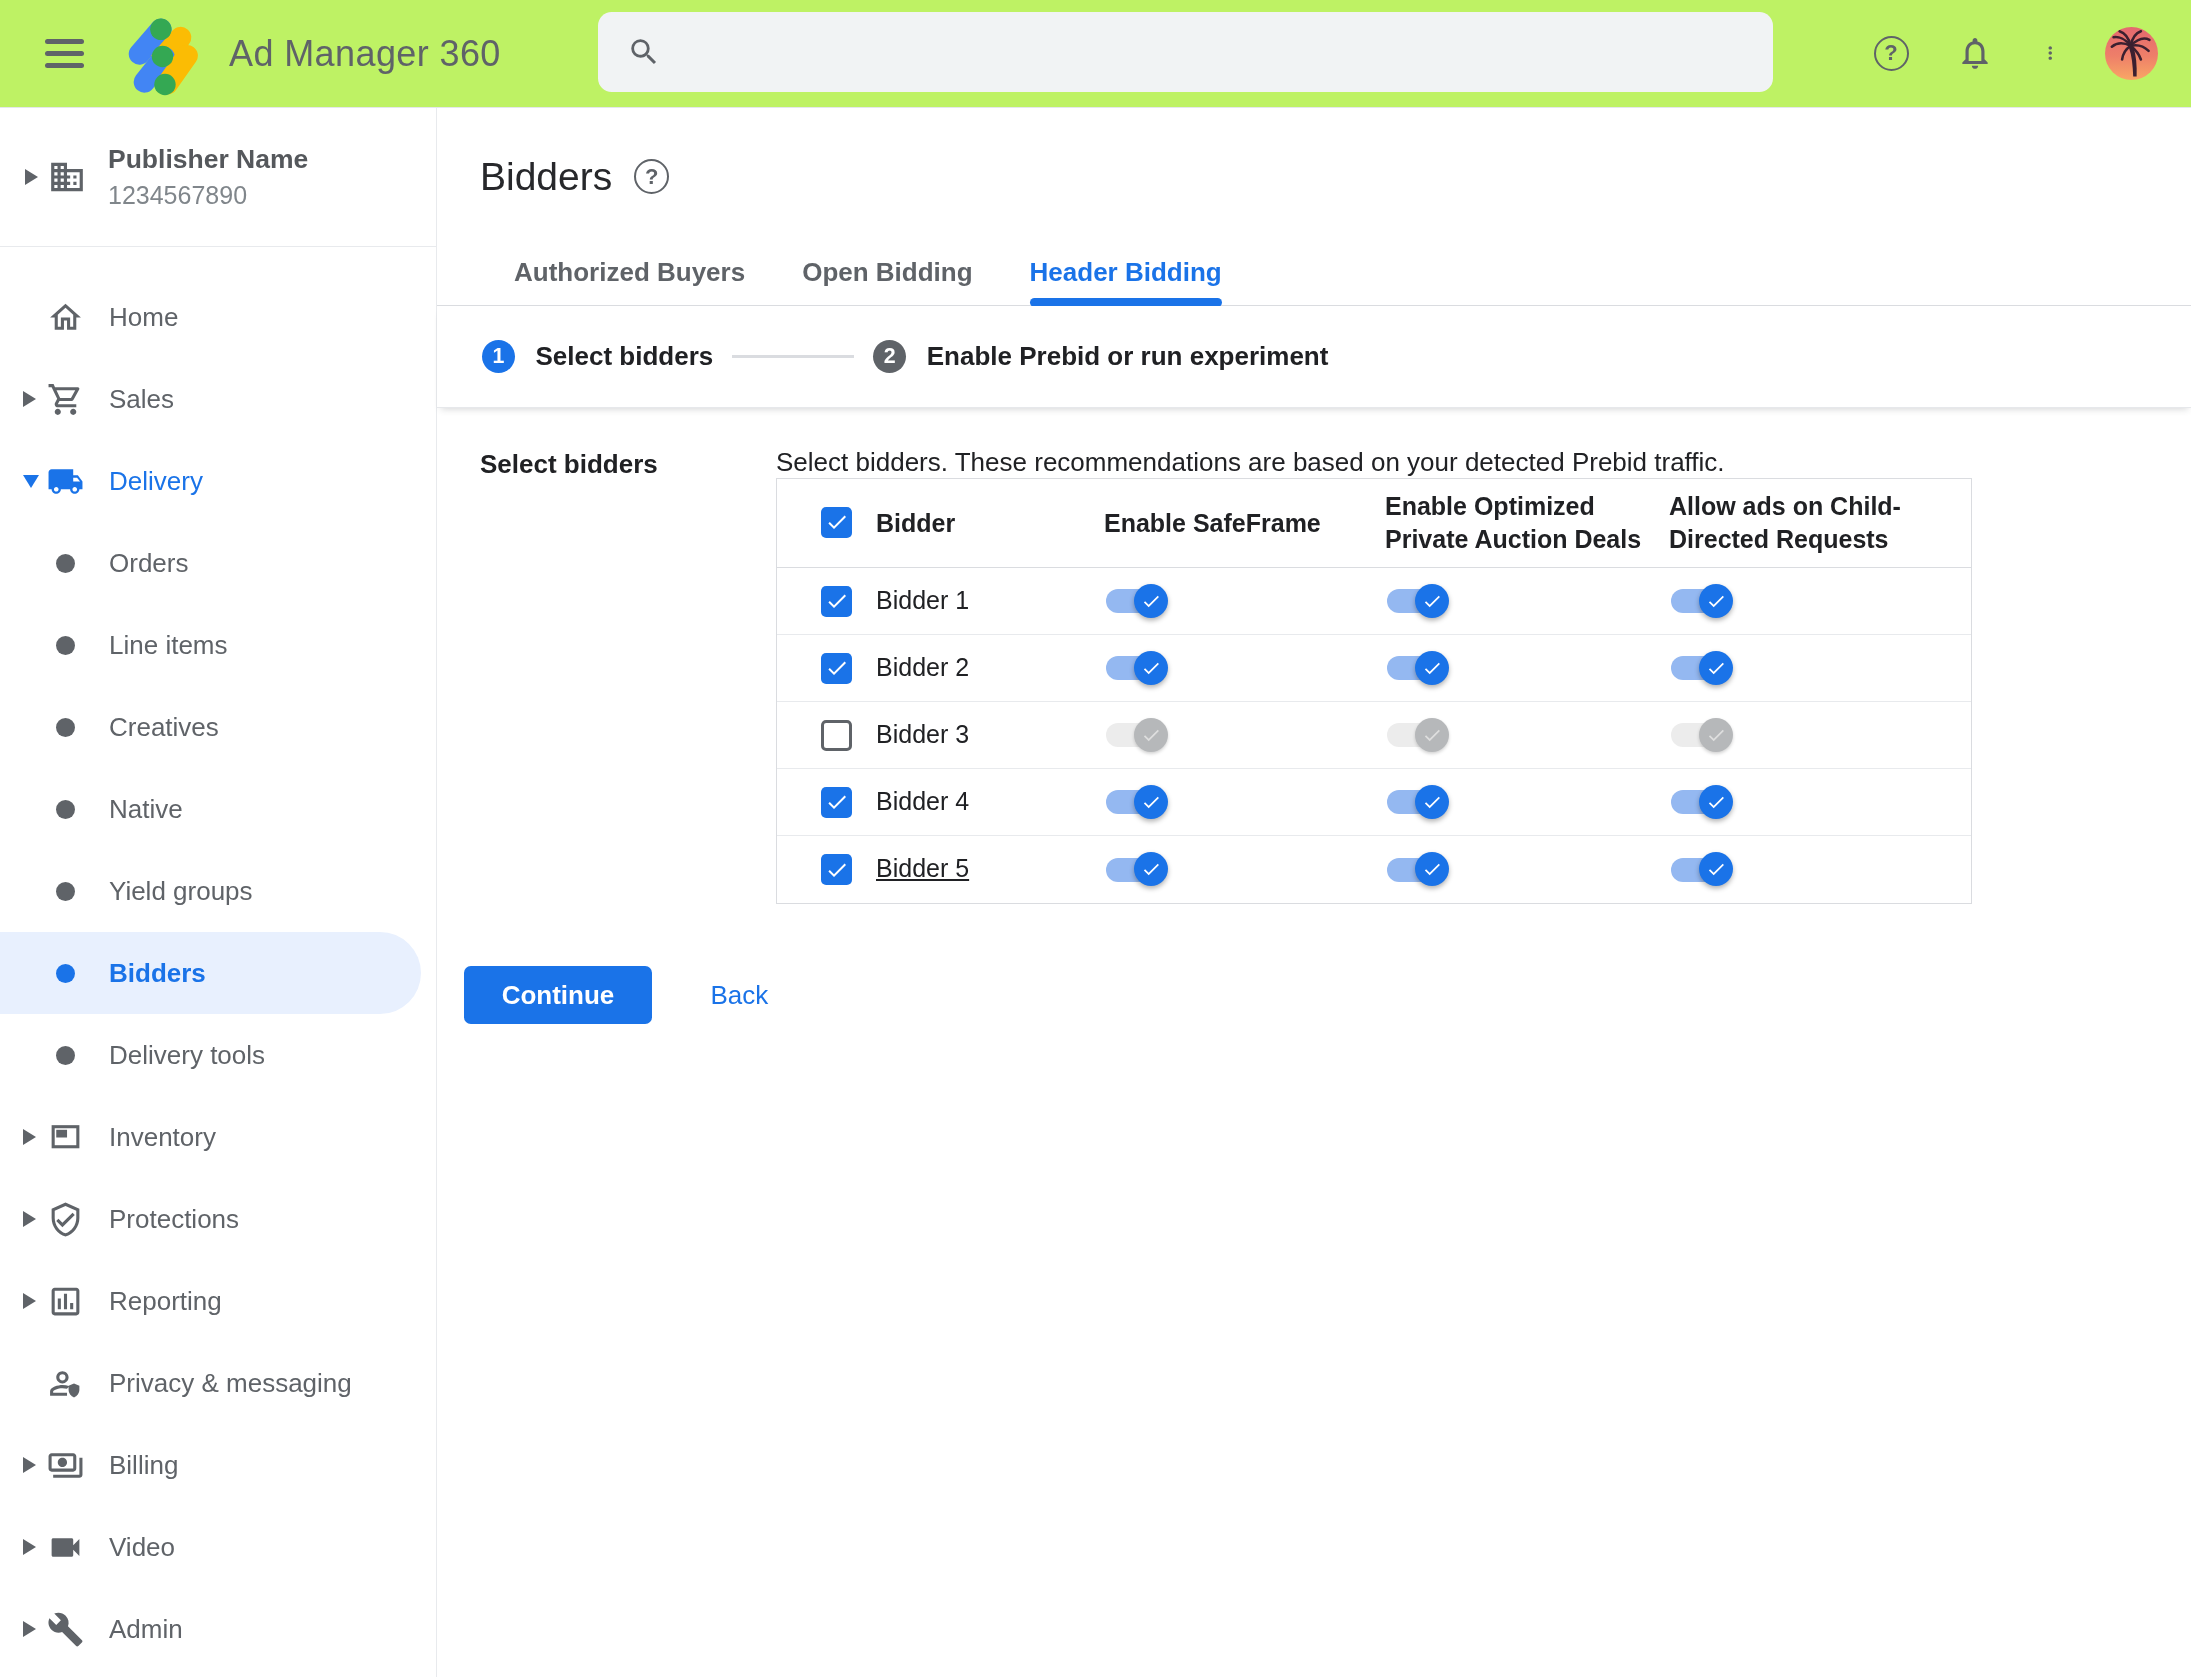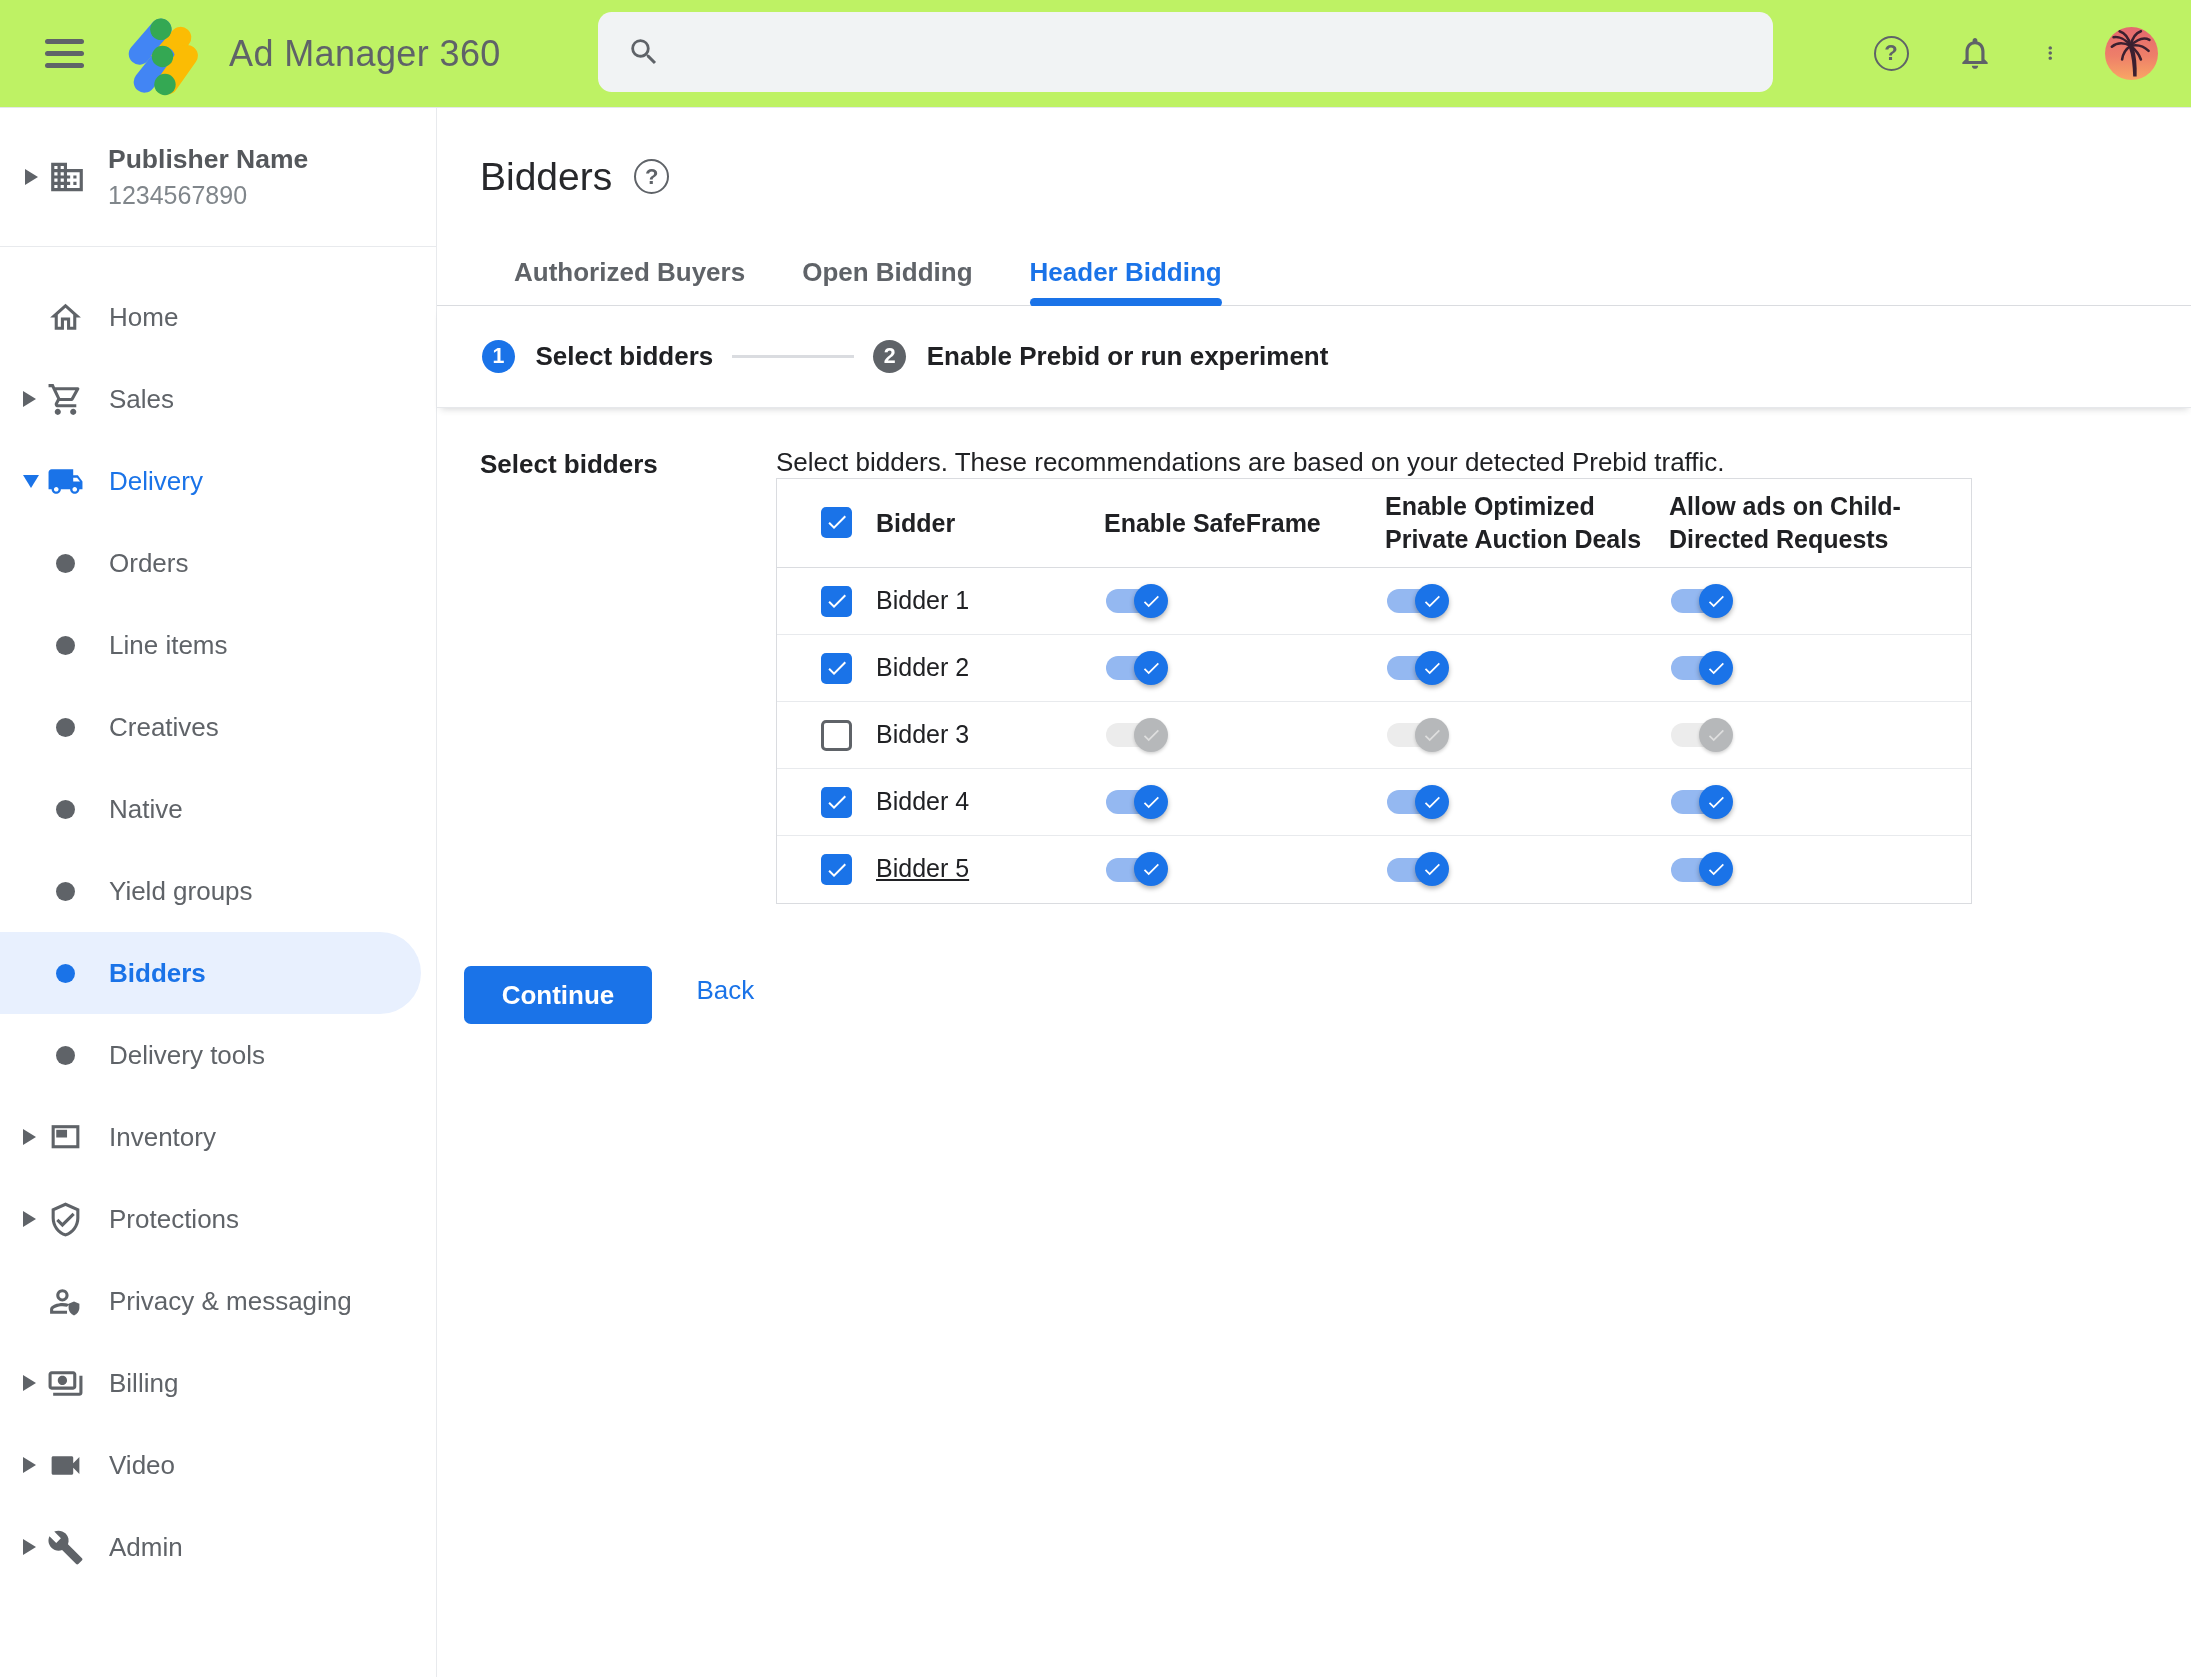--- a/index.html
+++ b/index.html
@@ -132,21 +132,21 @@
   .switch .thumb{
     position:absolute; top:-5.1px; right:-5.1px; width:34px; height:34px; border-radius:50%;
     background:#1a73e8; box-shadow:0 2.6px 5.1px rgba(0,0,0,.3);
     display:flex; align-items:center; justify-content:center;
   }
   .switch .thumb svg{ width:20.5px; height:20.5px; }
   .switch.disabled{ background:#ececec; }
   .switch.disabled .thumb{ background:#b6b8ba; box-shadow:0 1.7px 3.4px rgba(0,0,0,.18); }
   .switch.disabled .thumb svg path{ fill:#dedede; }
   
-  .actions{ display:flex; margin:62px 0 0 27px; gap:29px; }
+  .actions{ display:flex; align-items:center; margin:62px 0 0 27px; gap:43px; }
   .btn-continue{
     width:188px; height:58px; background:#1a73e8; color:#fff; border:none; border-radius:6.8px;
     font-size:26px; font-weight:700; font-family:inherit; cursor:pointer;
     display:flex; align-items:center; justify-content:center;
   }
   .back-link{ color:#1a73e8; font-size:26px; font-weight:400; cursor:pointer; padding:8.6px 15.4px; }
 </style>
 </head>
 <body>
 
@@ -293,20 +293,29 @@
       <div class="nav-item">
         <span class="caret-right"></span>
         <span class="nav-icon">
           <svg viewBox="0 0 24 24" fill="#5f6368">
               <path d="M12 1L3 5v6c0 5.55 3.84 10.74 9 12 5.16-1.26 9-6.45 9-12V5l-9-4zm7 10c0 4.52-2.98 8.69-7 9.93-4.02-1.24-7-5.41-7-9.93V6.3l7-3.11 7 3.11V11zm-11.59.59L6 13l4 4 8-8-1.41-1.42L10 14.17l-2.59-2.58z"></path>
             </svg>
         </span>
         <span class="nav-label">Protections</span>
       </div>
 
+      <div class="nav-item">
+        <span class="caret-right"></span>
+        <span class="nav-icon">
+          <svg viewBox="0 0 24 24" fill="#5f6368">
+              <path d="M19 3H5c-1.1 0-2 .9-2 2v14c0 1.1.9 2 2 2h14c1.1 0 2-.9 2-2V5c0-1.1-.9-2-2-2zm0 16H5V5h14v14zM7 10h2v7H7zm4-3h2v10h-2zm4 6h2v4h-2z"></path>
+            </svg>
+        </span>
+        <span class="nav-label">Reporting</span>
+      </div>
 
       <div class="nav-item">
         <span class="nav-icon">
           <svg viewBox="0 0 24 24" fill="#5f6368">
             <path d="M10 4C7.8 4 6 5.8 6 8s1.8 4 4 4 4-1.8 4-4-1.8-4-4-4zm0 2a2 2 0 110 4 2 2 0 010-4zM10 13c-2.7 0-8 1.3-8 4v3h11v-2H4v-1c0-.6 3-2 6-2 1 0 2 .2 2.9.4l1.7-1.6C13.1 13.3 11.5 13 10 13z"></path>
             <path d="M17.5 12l-3.5 1.5v2.6c0 2.2 1.5 4.2 3.5 4.9 2-.7 3.5-2.7 3.5-4.9v-2.6L17.5 12z"></path>
           </svg>
         </span>
         <span class="nav-label">Privacy &amp; messaging</span>
       </div>

